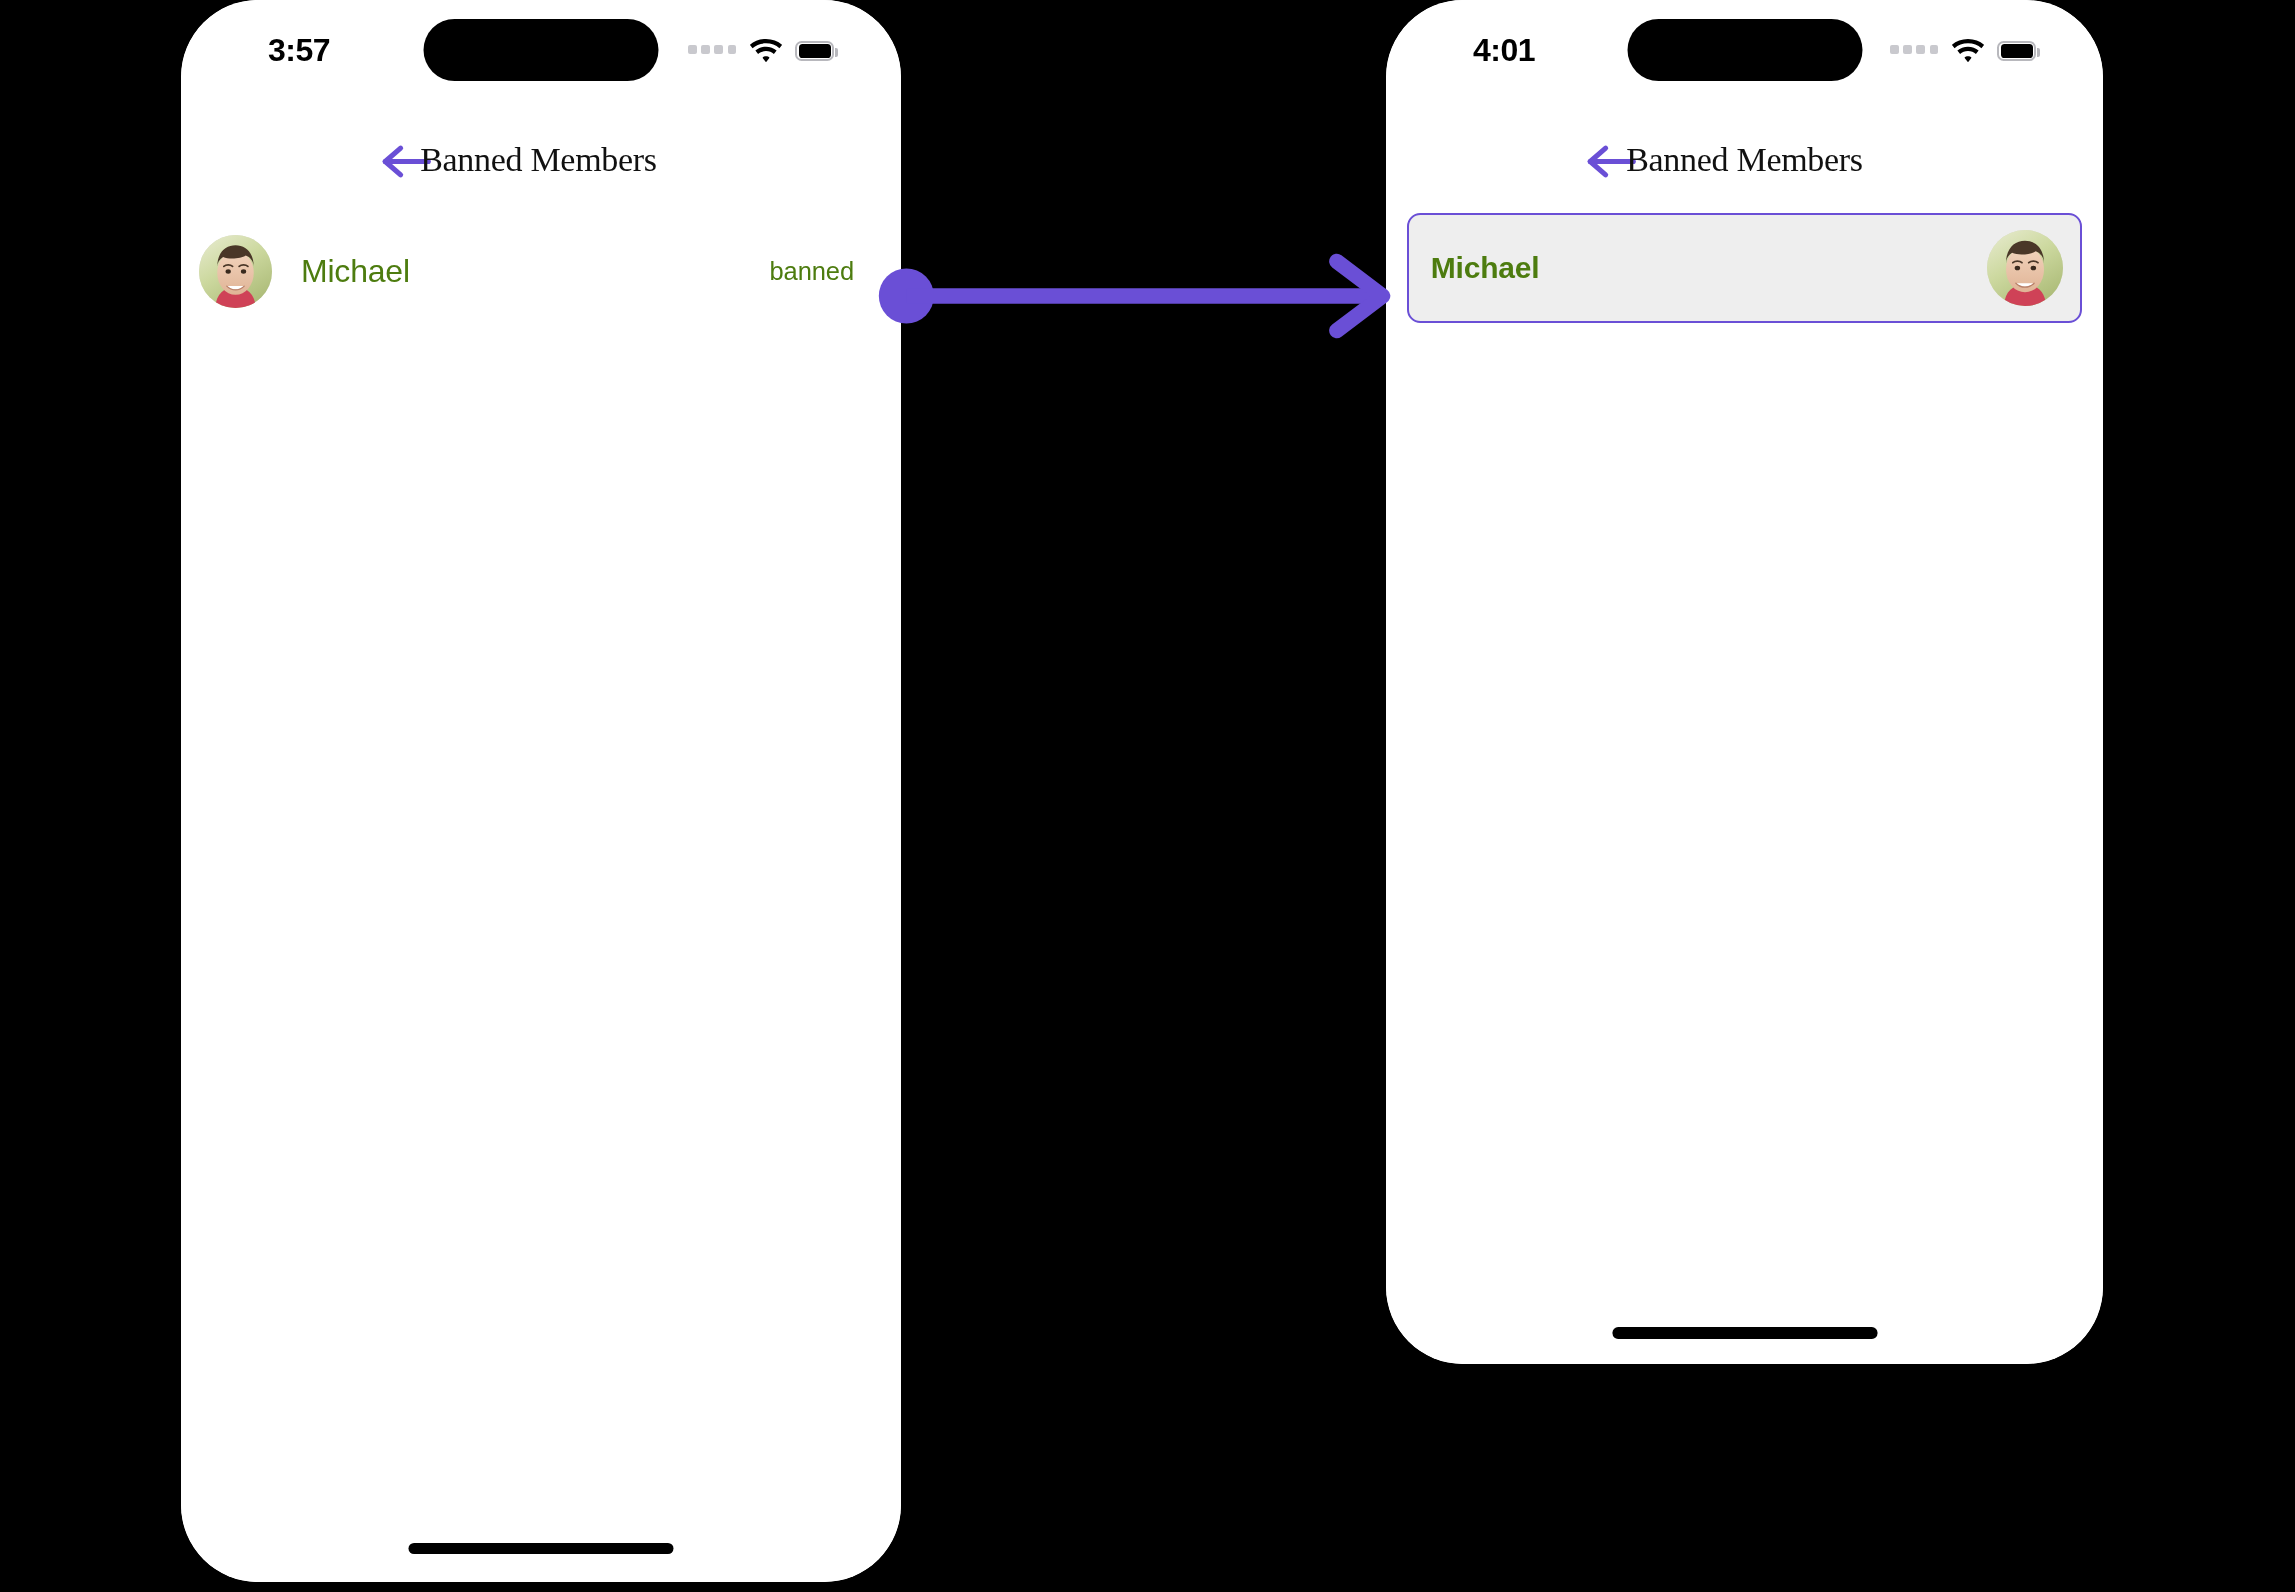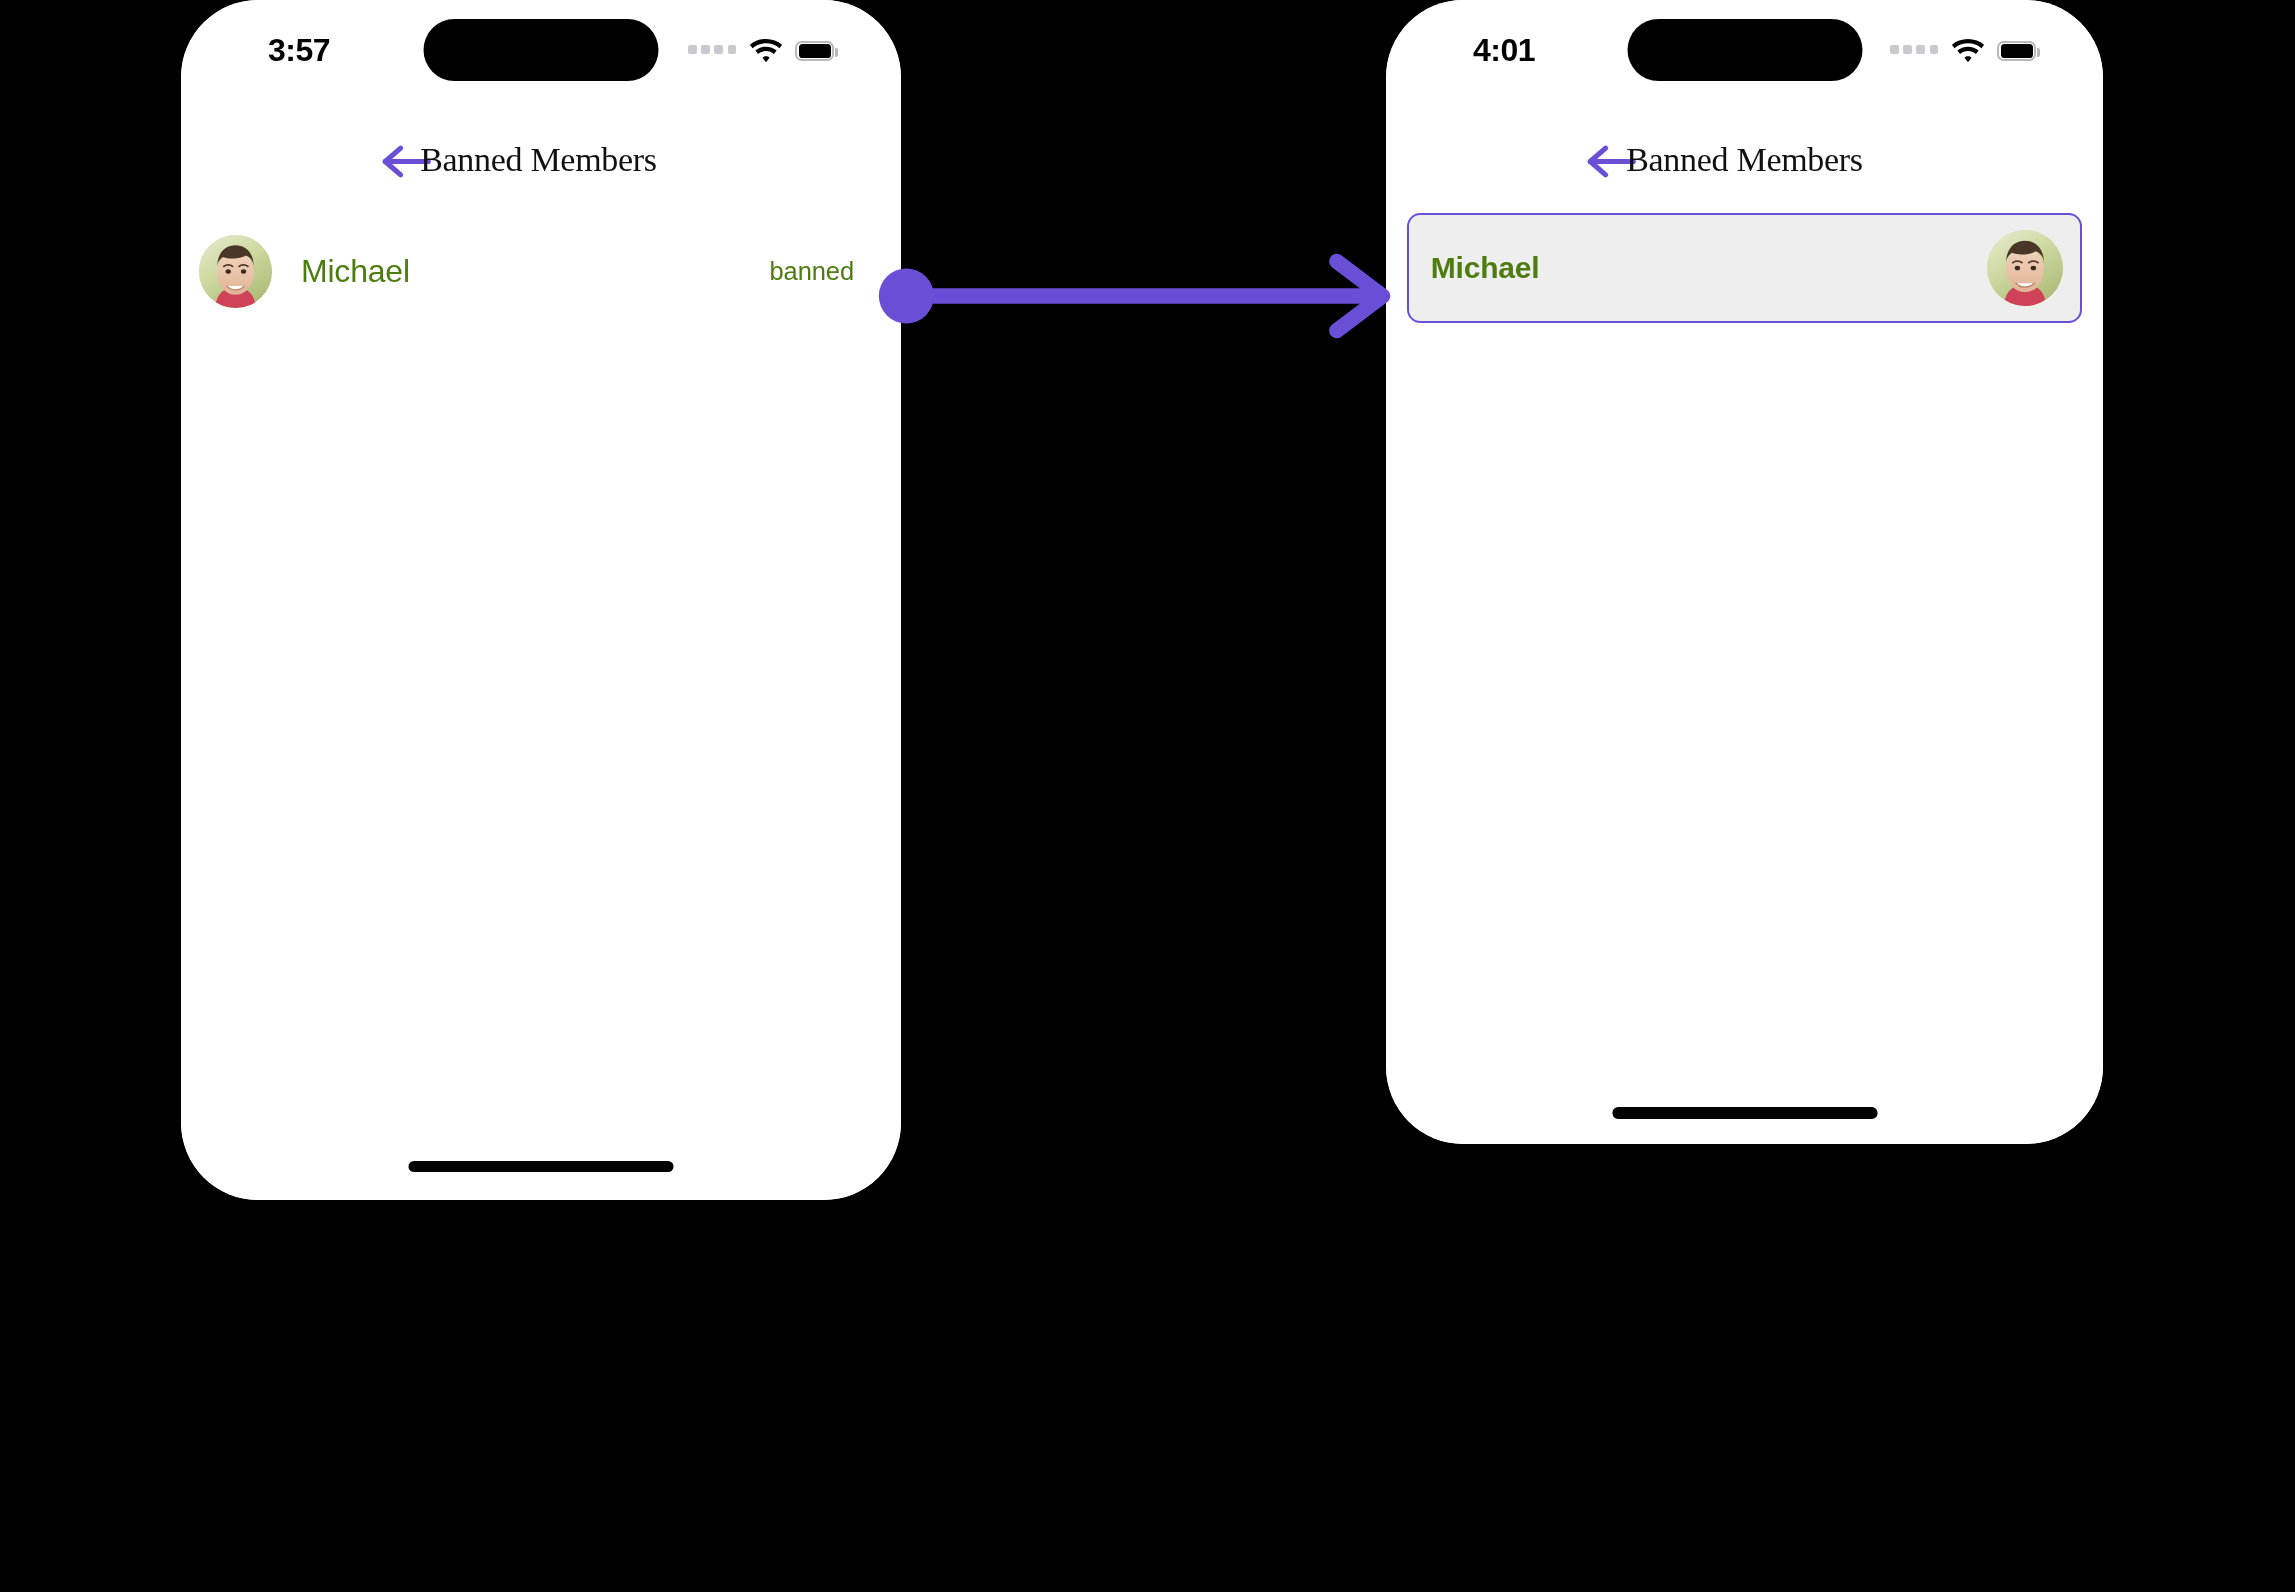--- a/index.html
+++ b/index.html
@@ -19,22 +19,22 @@
     background: #000000;
   }
 
   
   .phone {
     position: absolute;
     background: #ffffff;
     border-radius: 77px;
     overflow: hidden;
   }
-  .phone-1 { left: 181px; top: 0px;  width: 720px; height: 1200px; }
-  .phone-2 { left: 1386px; top: 0px; width: 717px; height: 1144px; }
+  .phone-1 { left: 181px; top: 0px;  width: 720px; height: 1582px; }
+  .phone-2 { left: 1386px; top: 0px; width: 717px; height: 1364px; }
 
   .screen {
     position: absolute;
     inset: 0;
     background: #ffffff;
     border-radius: 77px;
     overflow: hidden;
   }
 
   

